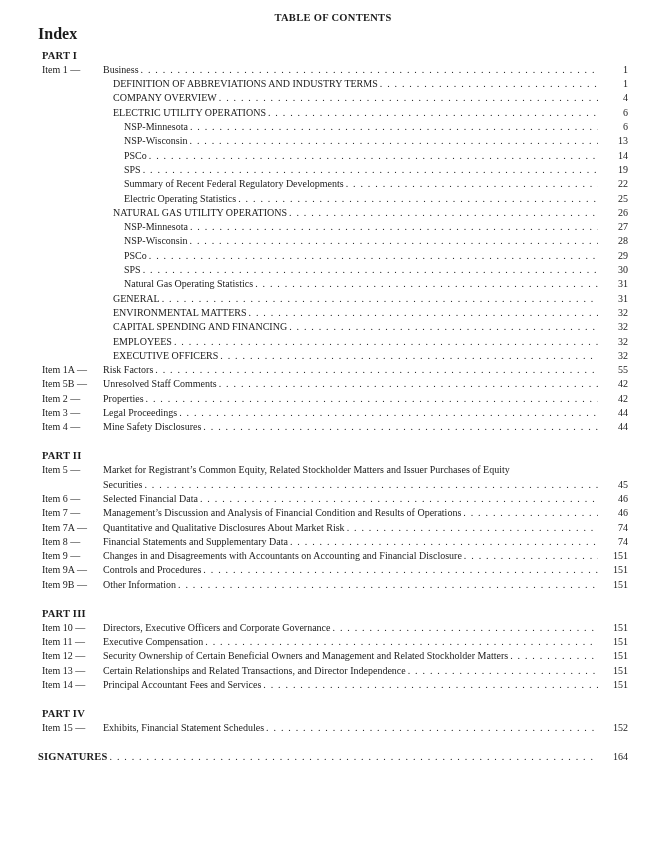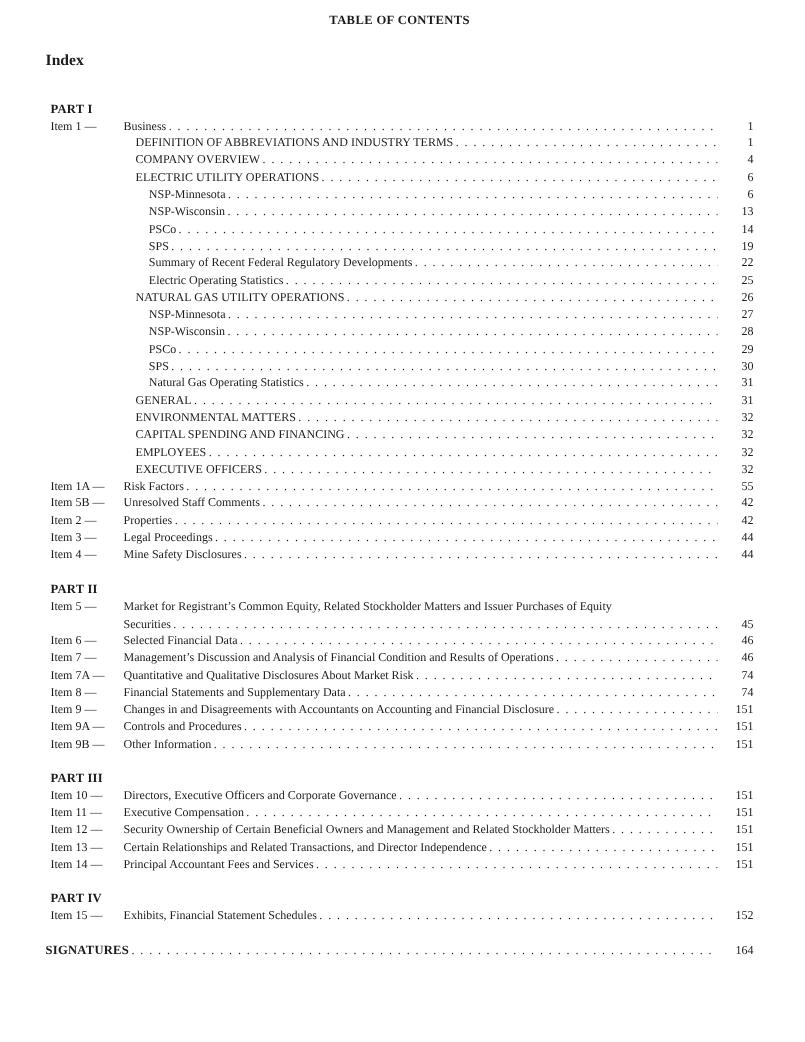--- a/index.html
+++ b/index.html
@@ -18,25 +18,25 @@
   }
   .toc-title {
     text-align: center;
     font-weight: bold;
     font-size: 10.5px;
     letter-spacing: 0.3px;
     white-space: nowrap;
   }
   .index-label {
     font-weight: bold;
-    font-size: 13px;
-    margin-top: 18px;
+    font-size: 16px;
+    margin-top: 2px;
   }
   .part { margin-top: 14.5px; }
-  .part:first-child { margin-top: 27px; }
+  .part:first-child { margin-top: 7px; }
   .part-heading {
     font-weight: bold;
     font-size: 10.5px;
     margin-left: 4px;
     letter-spacing: 0.2px;
   }
   .toc-row {
     display: flex;
     align-items: baseline;
     margin-left: 4px;

